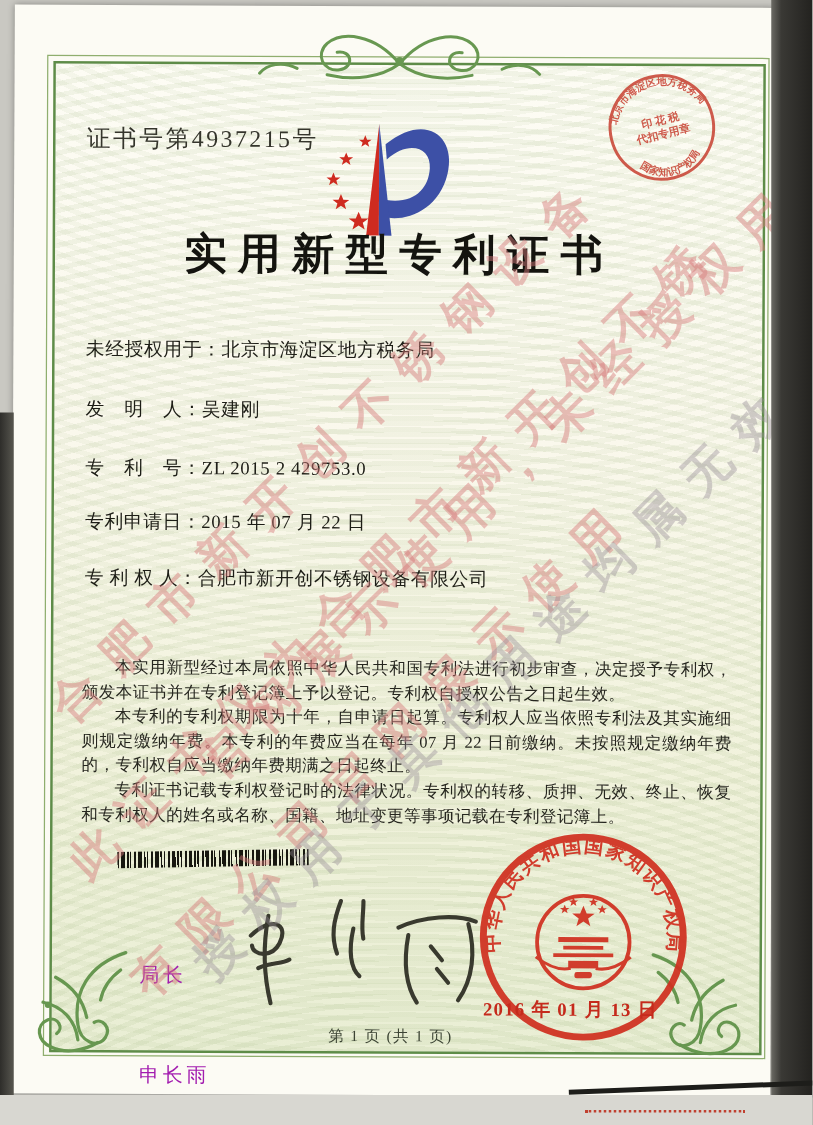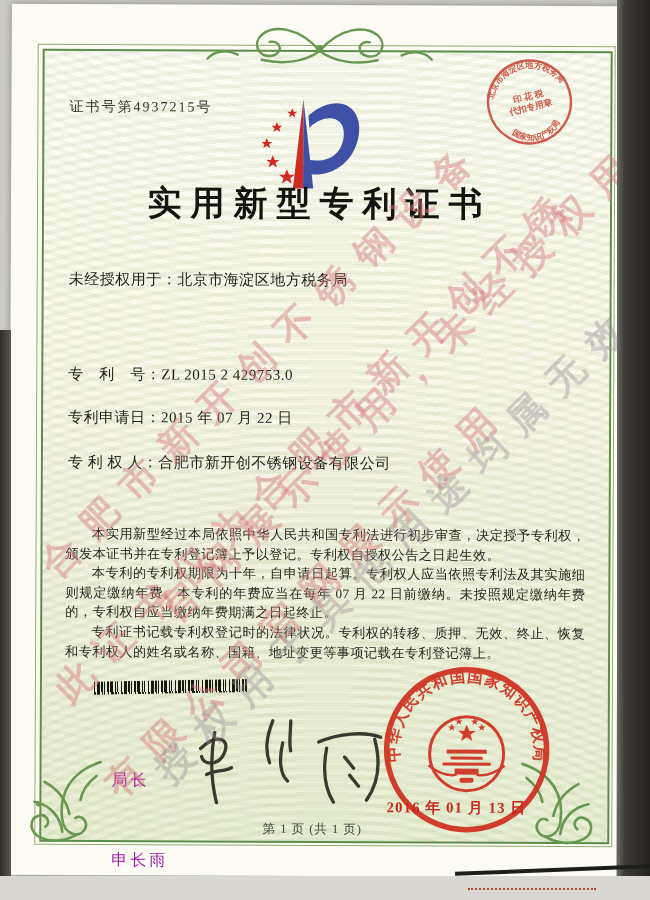--- a/index.html
+++ b/index.html
@@ -24,21 +24,21 @@
       border:2px solid #5e8c48;
       background:
         repeating-radial-gradient(circle at 50% 165%, rgba(135,165,100,.10) 0 4px, transparent 4px 9px),
         repeating-radial-gradient(circle at 50% -70%, rgba(135,165,100,.07) 0 4px, transparent 4px 9px),
         linear-gradient(180deg,#fdfcf4 0%,#faf8ec 38%,#f1f2dc 72%,#e9eed4 100%);}
   .ornament{position:absolute;z-index:3;}
   .orn-top{left:192px;top:14px;width:232px;height:54px;}
   .orn-bl{left:8px;top:742px;width:100px;height:100px;}
   .orn-br{left:498px;top:742px;width:100px;height:100px;transform:scaleX(-1);}
   
-  .cert-no{position:absolute;left:58px;top:94px;font-size:14px;letter-spacing:2px;
+  .cert-no{position:absolute;left:58px;top:94px;font-size:19px;letter-spacing:2px;
       color:#35352c;z-index:4;}
   .logo{position:absolute;left:233px;top:76px;width:124px;height:142px;z-index:4;}
   .title{position:absolute;left:0;top:176px;width:608px;text-align:center;font-size:34px;
       font-weight:bold;letter-spacing:9px;text-indent:9px;color:#14140f;z-index:4;}
   .field{position:absolute;left:58px;font-size:15px;color:#1d1d16;z-index:4;letter-spacing:.5px;}
   .f0{top:266px}.f1{top:314px}.f2{top:361px}.f3{top:404px}.f4{top:449px}.f5{top:494px}
   .paras{position:absolute;left:56px;top:520px;width:520px;z-index:4;}
   .paras p{margin:0;text-indent:2em;text-align:justify;font-size:13.2px;line-height:19.6px;
       letter-spacing:.4px;color:#26261f;}
   .barcode{position:absolute;left:85px;top:676px;width:153px;height:13px;z-index:4;
@@ -117,20 +117,21 @@
         <use href="#st" transform="translate(31,46) scale(.55)"></use>
         <use href="#st" transform="translate(21,62) scale(.55)"></use>
         <use href="#st" transform="translate(27,80) scale(.66)"></use>
         <use href="#st" transform="translate(41,95) scale(.78)"></use>
       </g>
     </svg>
 
     <div class="title">实用新型专利证书</div>
 
     <div class="field f0"><span>未经授权用于：</span><span>北京市海淀区地方税务局</span></div>
+    <div class="field f1"><span>发　明　人：</span><span>吴建刚</span></div>
     <div class="field f2"><span>专　利　号：</span><span>ZL 2015 2 429753.0</span></div>
     <div class="field f3"><span>专利申请日：</span><span>2015 年 07 月 22 日</span></div>
     <div class="field f4"><span>专 利 权 人：</span><span>合肥市新开创不锈钢设备有限公司</span></div>
 
     <div class="paras">
       <p>本实用新型经过本局依照中华人民共和国专利法进行初步审查，决定授予专利权，颁发本证书并在专利登记簿上予以登记。专利权自授权公告之日起生效。</p>
       <p>本专利的专利权期限为十年，自申请日起算。专利权人应当依照专利法及其实施细则规定缴纳年费。本专利的年费应当在每年 07 月 22 日前缴纳。未按照规定缴纳年费的，专利权自应当缴纳年费期满之日起终止。</p>
       <p>专利证书记载专利权登记时的法律状况。专利权的转移、质押、无效、终止、恢复和专利权人的姓名或名称、国籍、地址变更等事项记载在专利登记簿上。</p>
     </div>
 

